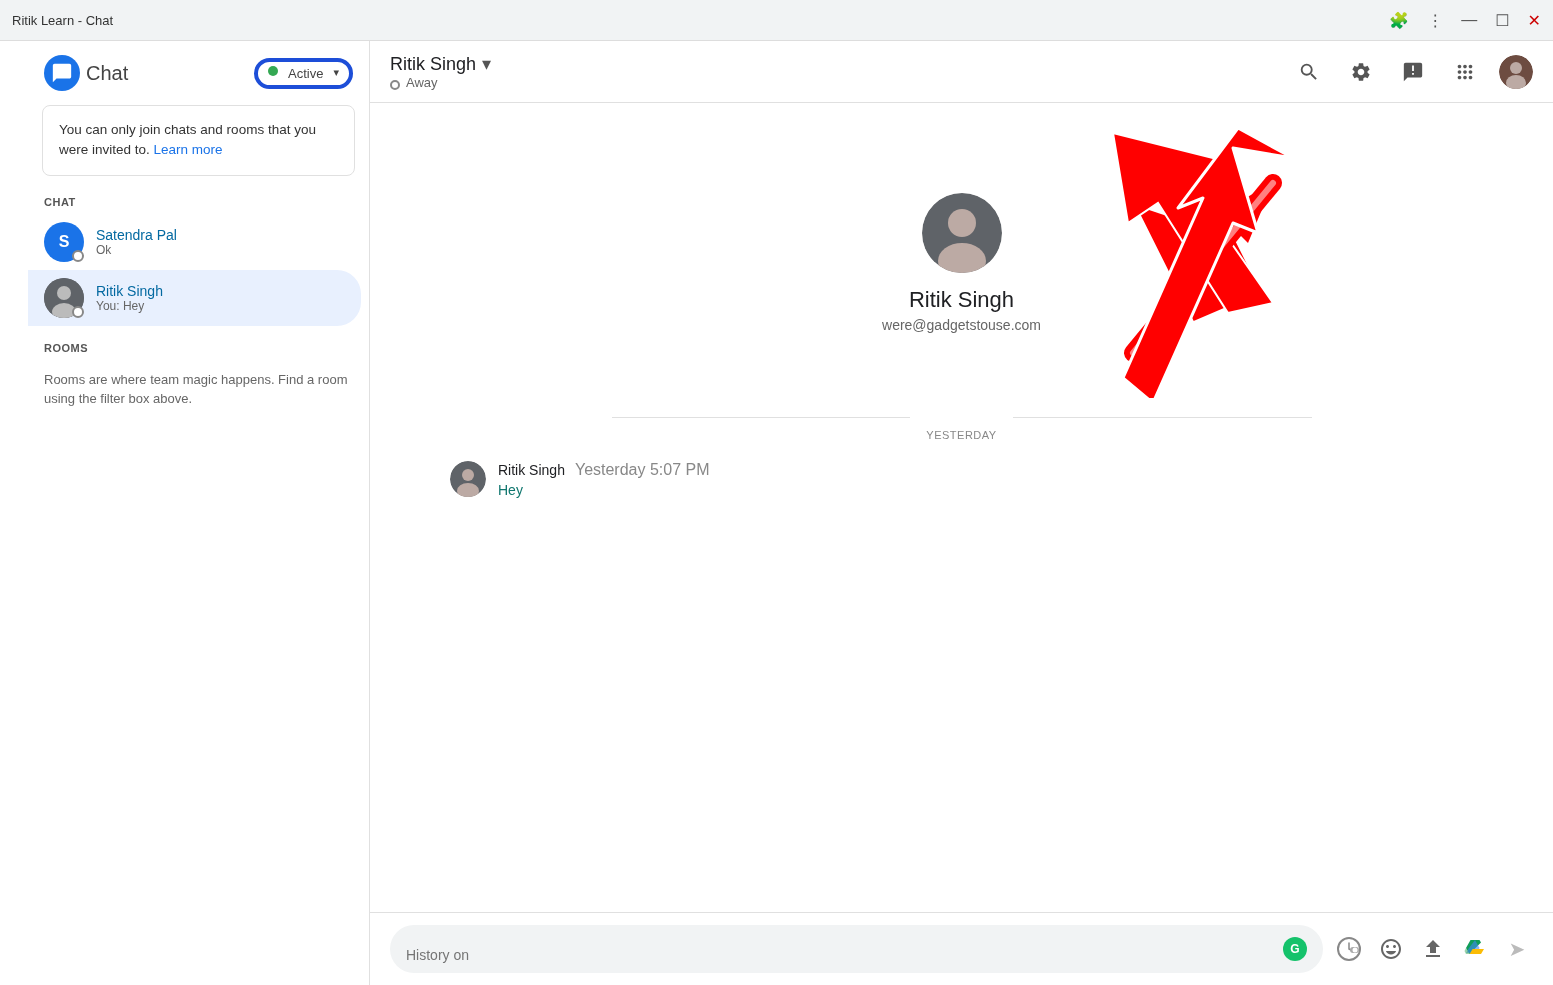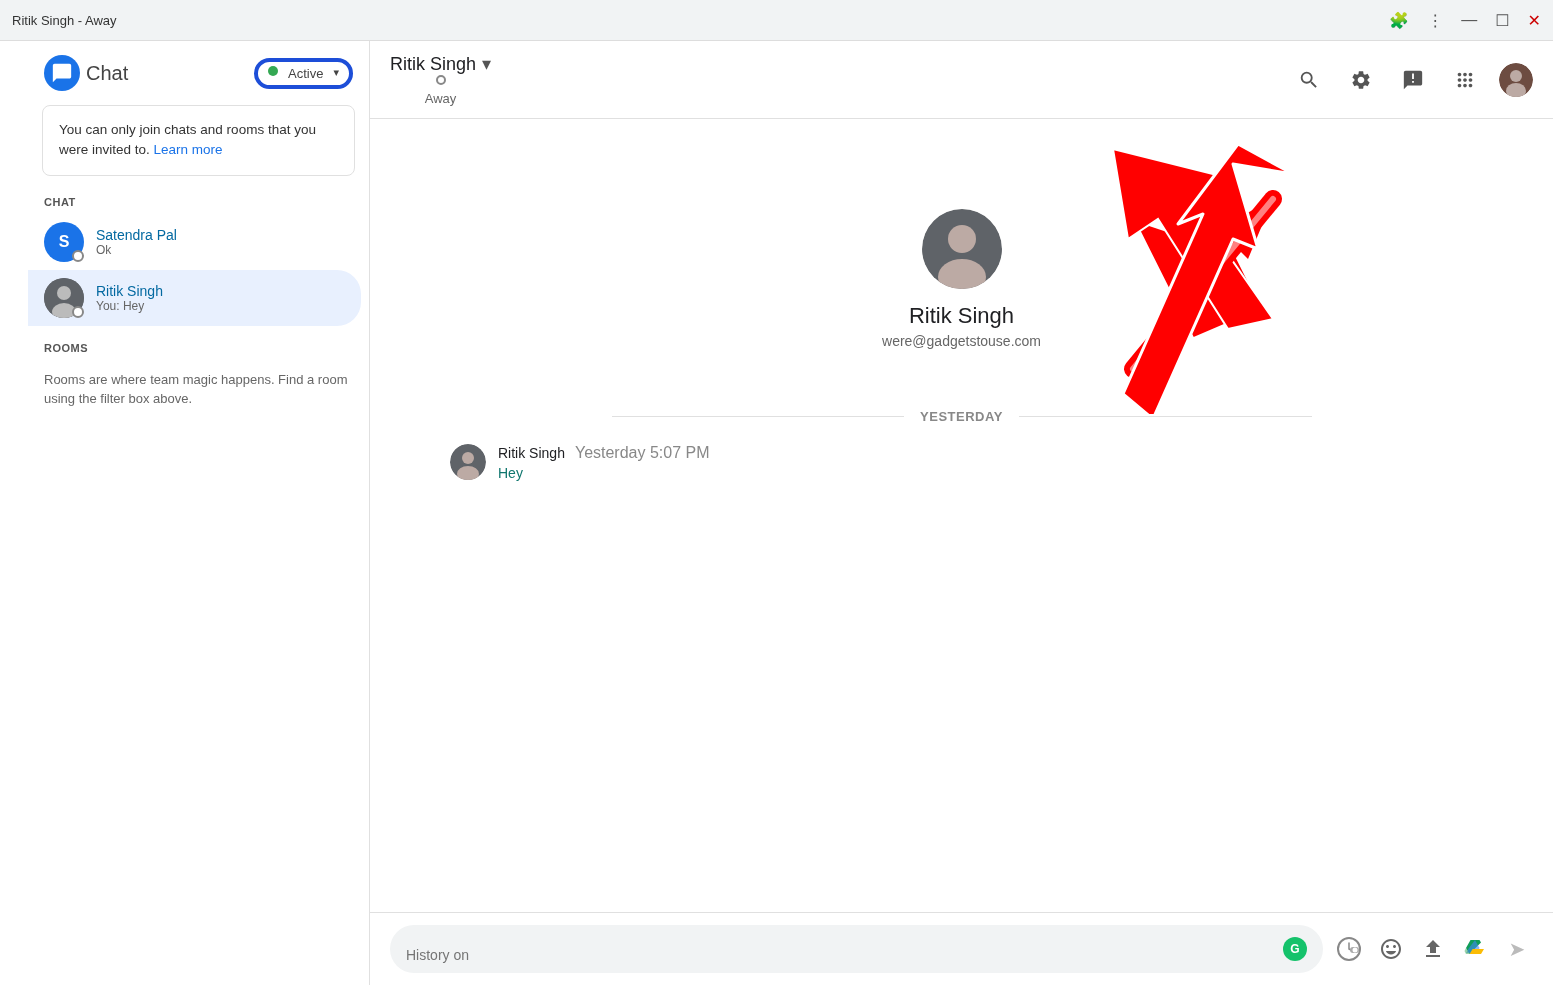--- a/index.html
+++ b/index.html
@@ -226,23 +226,22 @@
     }
     .chat-header-name {
       font-size: 18px;
       font-weight: 500;
       color: #202124;
     }
     .chat-header-status {
       font-size: 13px;
       color: #666;
       display: flex;
-      align-items: center;
+      align-items: flex-end;
       gap: 6px;
-      flex-direction: column;
     }
     .away-circle {
       width: 10px;
       height: 10px;
       border-radius: 50%;
       border: 2px solid #888;
       display: inline-block;
     }
     .chat-header-actions {
       display: flex;
@@ -311,24 +310,25 @@
       margin: 20px 0;
     }
     .date-divider::before, .date-divider::after {
       content: '';
       flex: 1;
       height: 1px;
       background: #e0e0e0;
     }
     .date-label {
       padding: 0 16px;
-      font-size: 13px;
+      font-size: 11px;
       color: #888;
-      font-weight: 700;
+      font-weight: 400;
       letter-spacing: 0.5px;
+      margin-top: 36px;
     }
 
     .message-group {
       width: 100%;
       max-width: 860px;
       display: flex;
       gap: 12px;
       align-items: flex-start;
       align-self: flex-start;
       margin-left: 60px;
@@ -424,21 +424,21 @@
       right: 240px;
       width: 240px;
       height: 220px;
       pointer-events: none;
     }
   </style>
 </head>
 <body>
 
 <div class="titlebar">
-  <span class="titlebar-title">Ritik Singh - Away</span>
+  <span class="titlebar-title">Ritik Learn - Chat</span>
   <div class="titlebar-controls">
     <span style="cursor:pointer">🧩</span>
     <span style="cursor:pointer">⋮</span>
     <span style="cursor:pointer">—</span>
     <span style="cursor:pointer">☐</span>
     <span style="cursor:pointer; color:#c00">✕</span>
   </div>
 </div>
 
 <div class="app-container">

